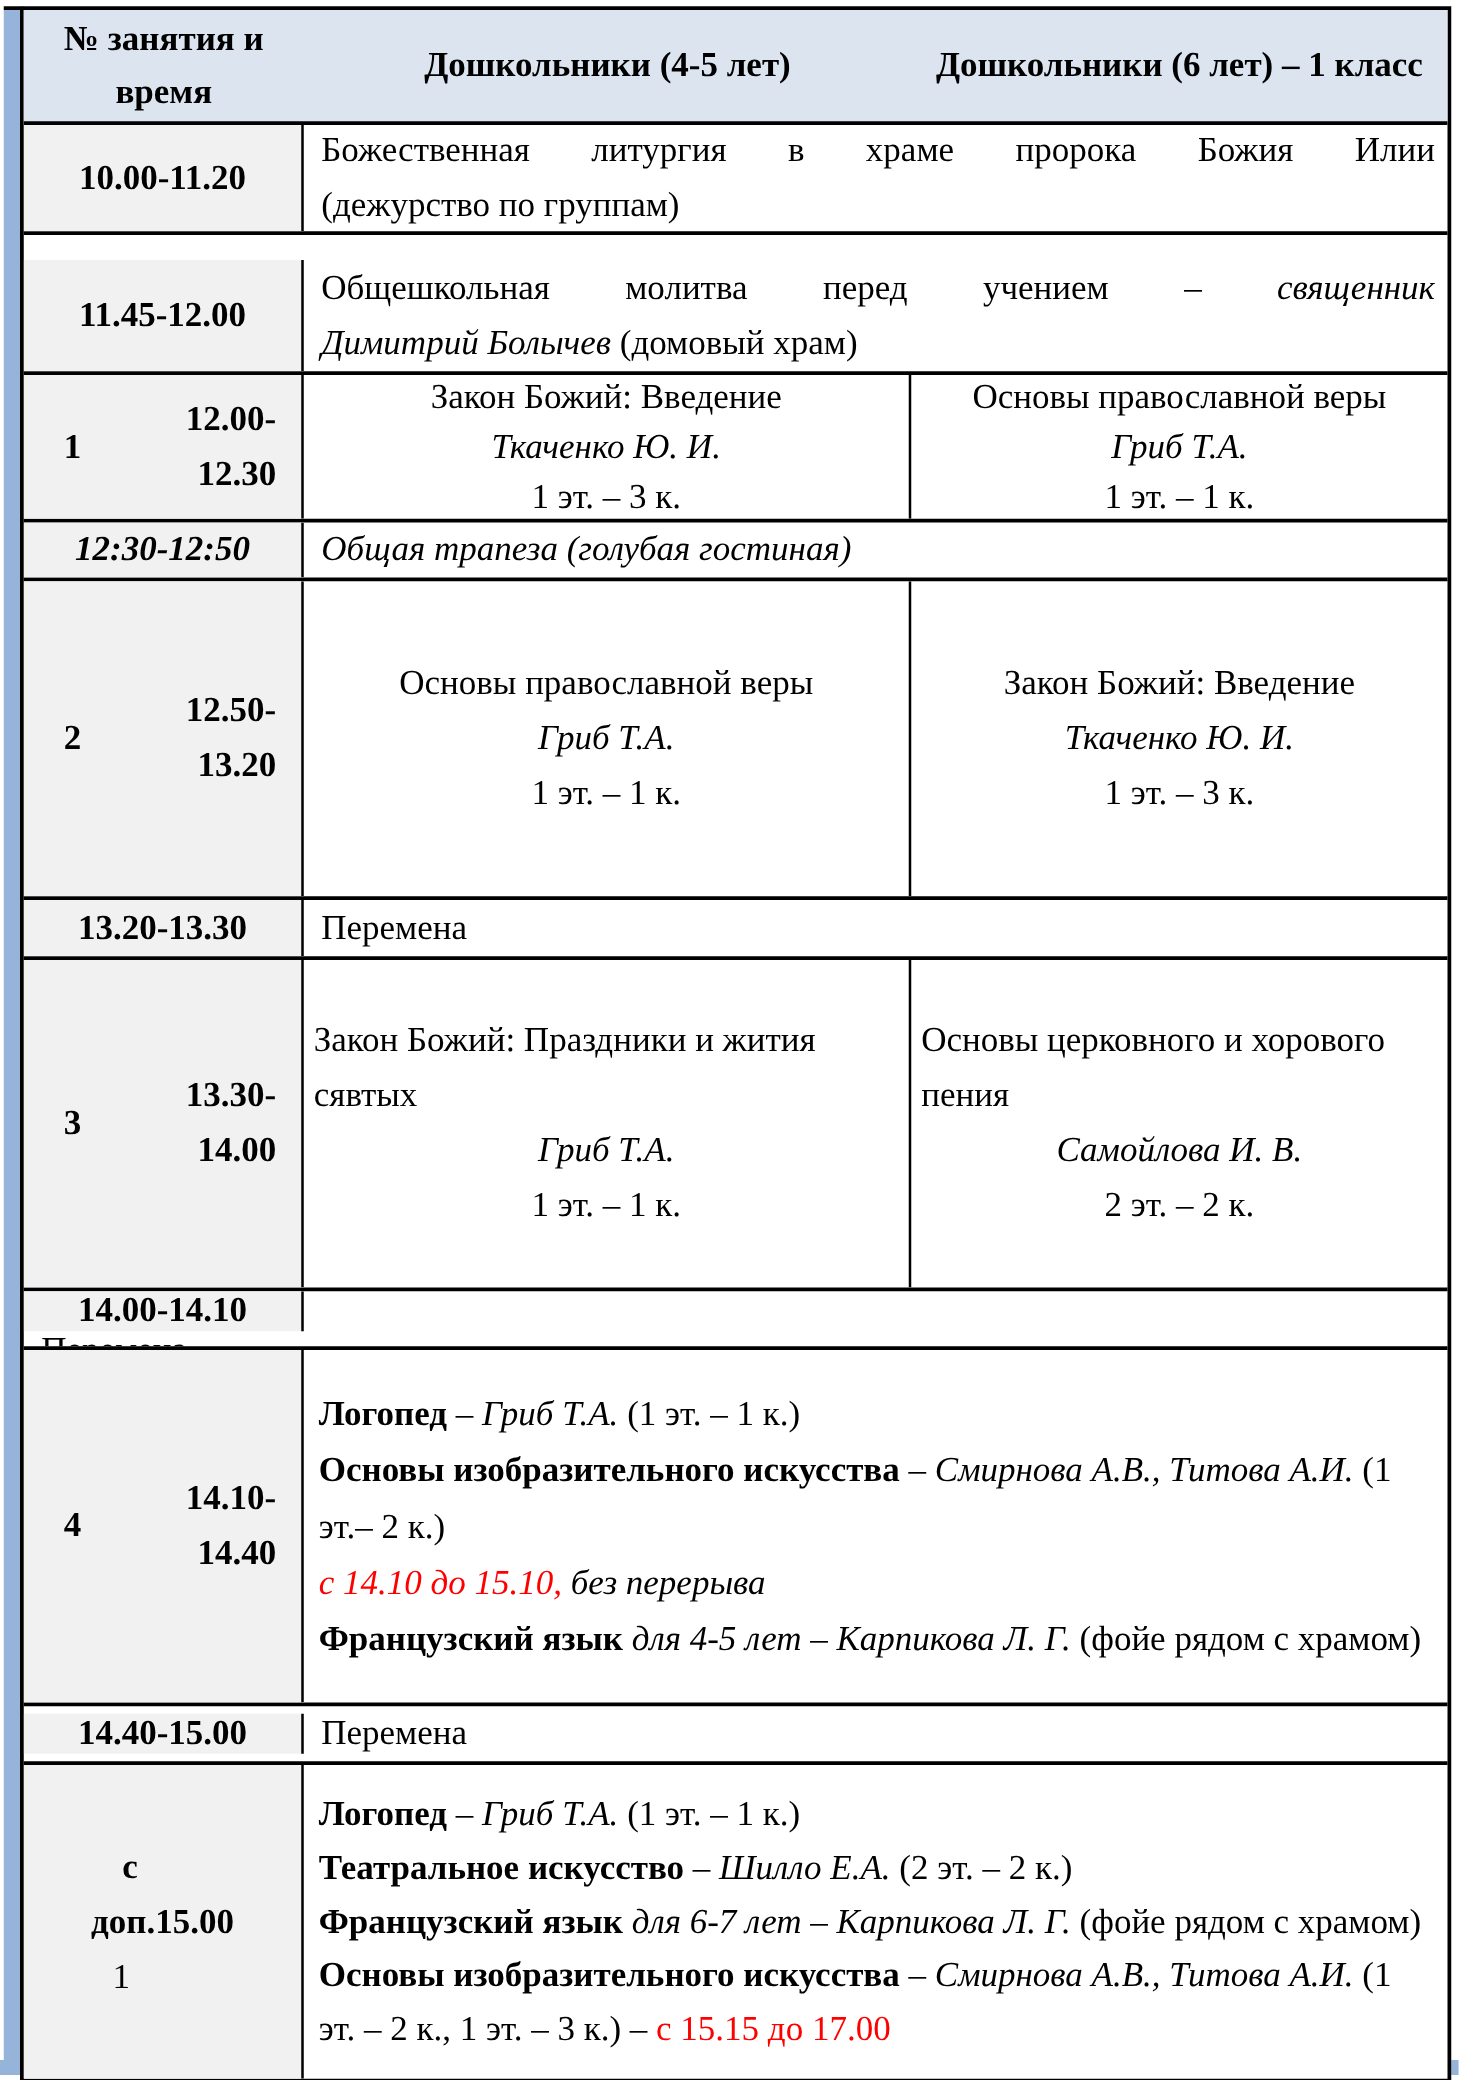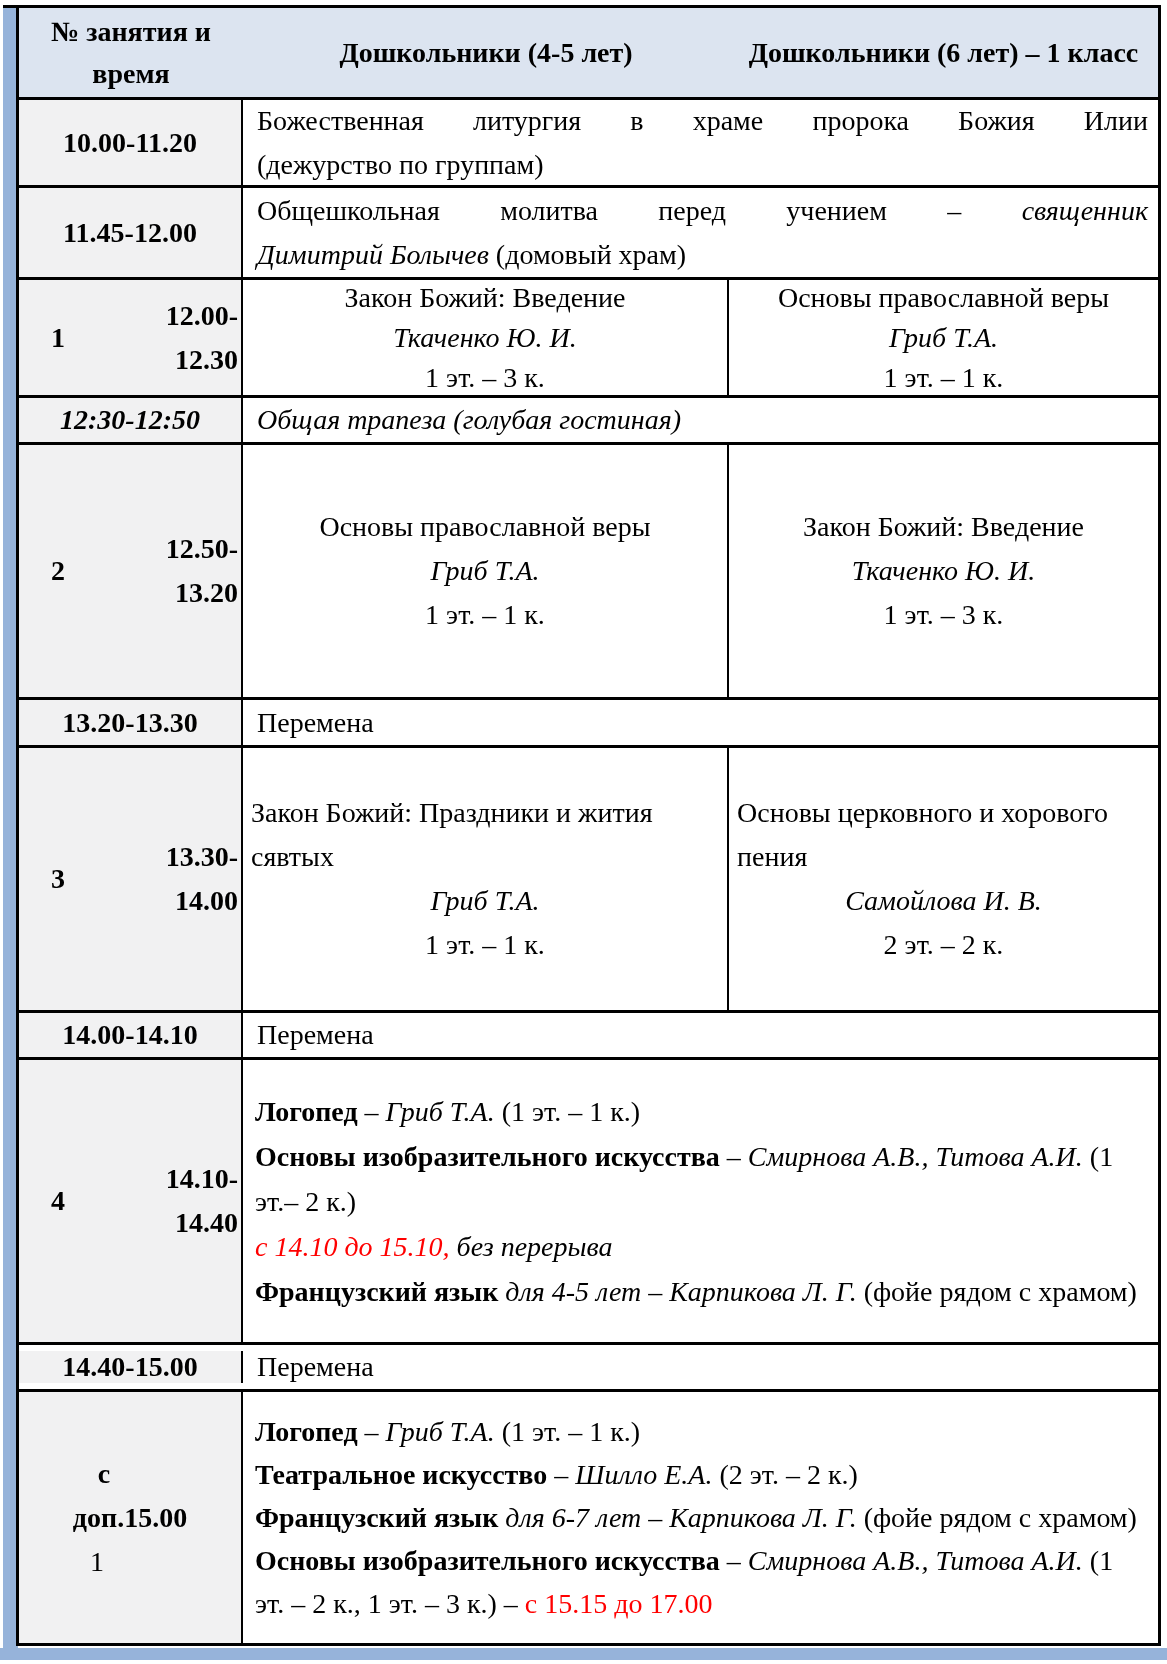--- a/index.html
+++ b/index.html
@@ -26,43 +26,43 @@
   .hc-b{flex:1;}
   
   .para{display:flex;flex-direction:column;justify-content:center;line-height:44px;
         padding:0 10px 0 14px;box-sizing:border-box;text-align:left;border-radius:24px;}
   .para .rl:not(:last-child){text-align-last:justify;}
   
   .oneline{display:flex;align-items:center;padding-left:14px;box-sizing:border-box;}
   
   .tnum{display:flex;align-items:center;justify-content:flex-start;text-align:left;}
   .tnum .n{width:78px;flex:none;text-align:center;}
-  .tnum .tt{flex:1;text-align:right;padding-right:3px;line-height:44px;}
+  .tnum .tt{flex:1;text-align:right;padding-right:20px;line-height:44px;}
   
   .lesson{display:flex;flex-direction:column;justify-content:center;align-items:center;
           text-align:left;line-height:44px;padding:0 8px;box-sizing:border-box;}
   .row-lesson1 .lesson{line-height:40px;}
   
   .rich{display:flex;flex-direction:column;justify-content:center;padding:0 14px 0 12px;box-sizing:border-box;}
   .row-lesson4 .rich{line-height:45px;}
   .row-extra .rich{line-height:43px;}
   
   .textra{display:flex;flex-direction:column;justify-content:center;line-height:44px;padding:0 14px;box-sizing:border-box;}
   .textra .l1{text-align:right;padding-right:52px;}
   .textra .l2{display:flex;justify-content:space-between;align-items:baseline;}
   .textra .l3{text-align:right;padding-right:66px;font-weight:normal;}
   
   .row-liturgy{height:88px;}
-  .row-prayer{height:92px;}
+  .row-prayer{height:92px;margin-top:20px;}
   .row-lesson1{height:118px;}
   .row-trapeza{height:47px;font-style:italic;}
   .row-lesson2{height:255px;}
   .row-break1{height:48px;}
   .row-lesson3{height:265px;}
-  .row-break2{height:47px;}
+  .row-break2{height:47px;flex-direction:column;}
   .row-lesson4{height:285px;}
   .row-break3{height:47px;align-items:center;}
   .row-extra{height:251px;}
   
   .b{font-weight:bold;}
   .i{font-style:italic;}
   .red{color:var(--red,#ff0000);}
 </style>
 </head>
 <body>

